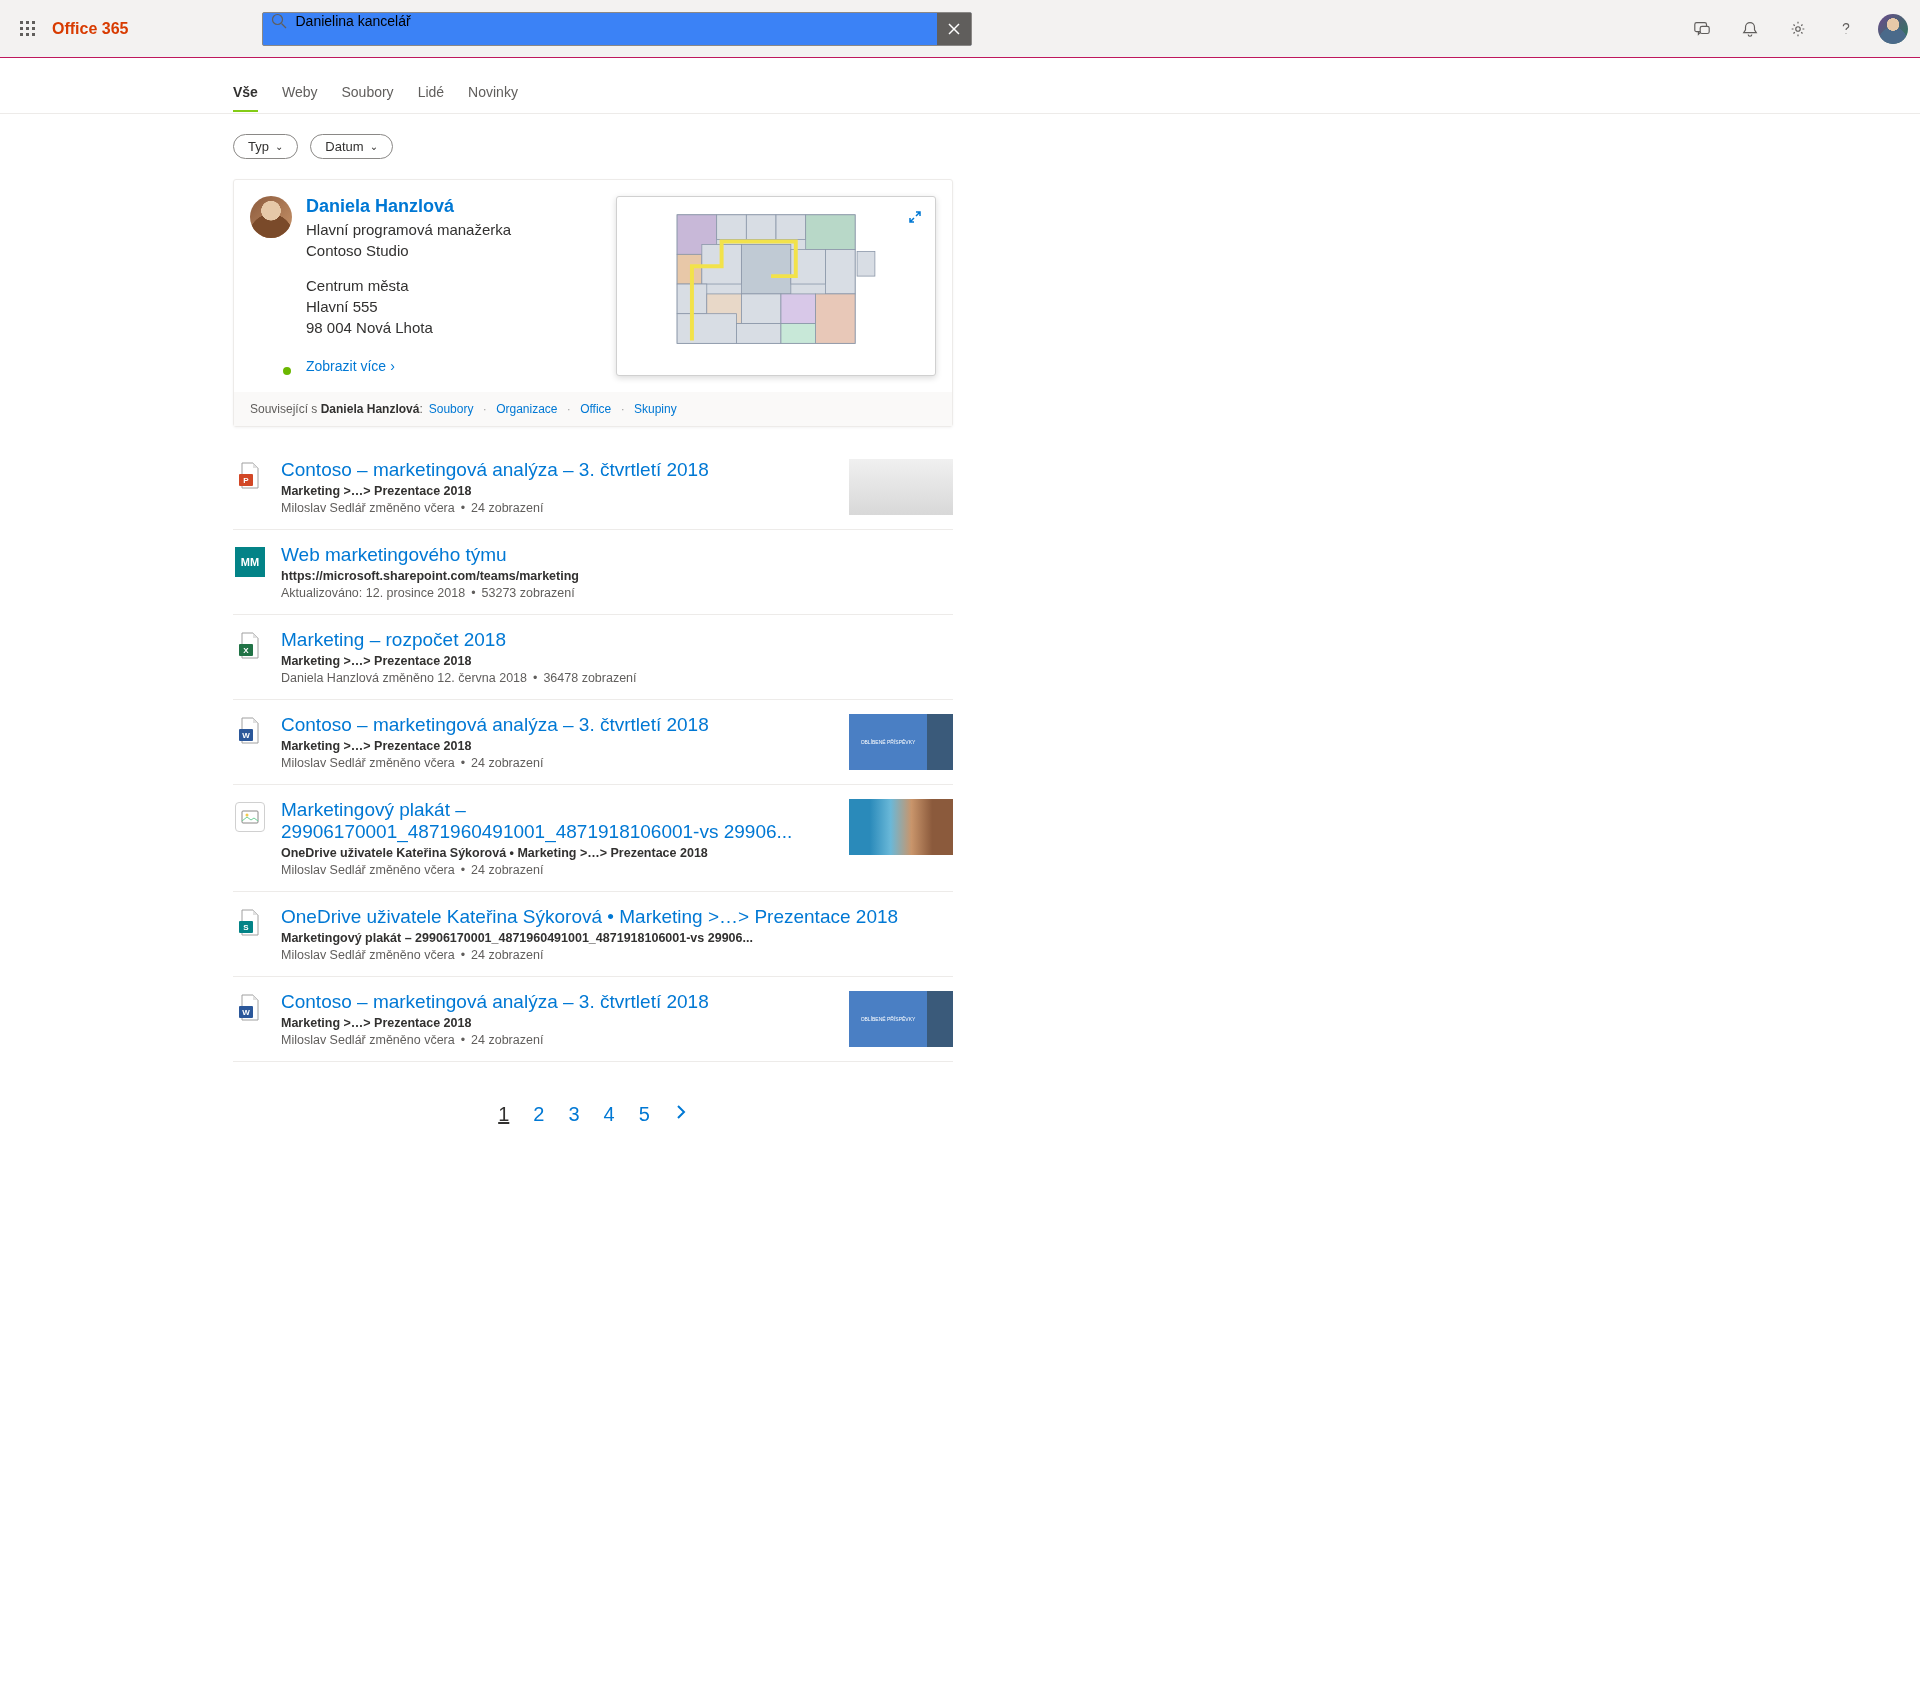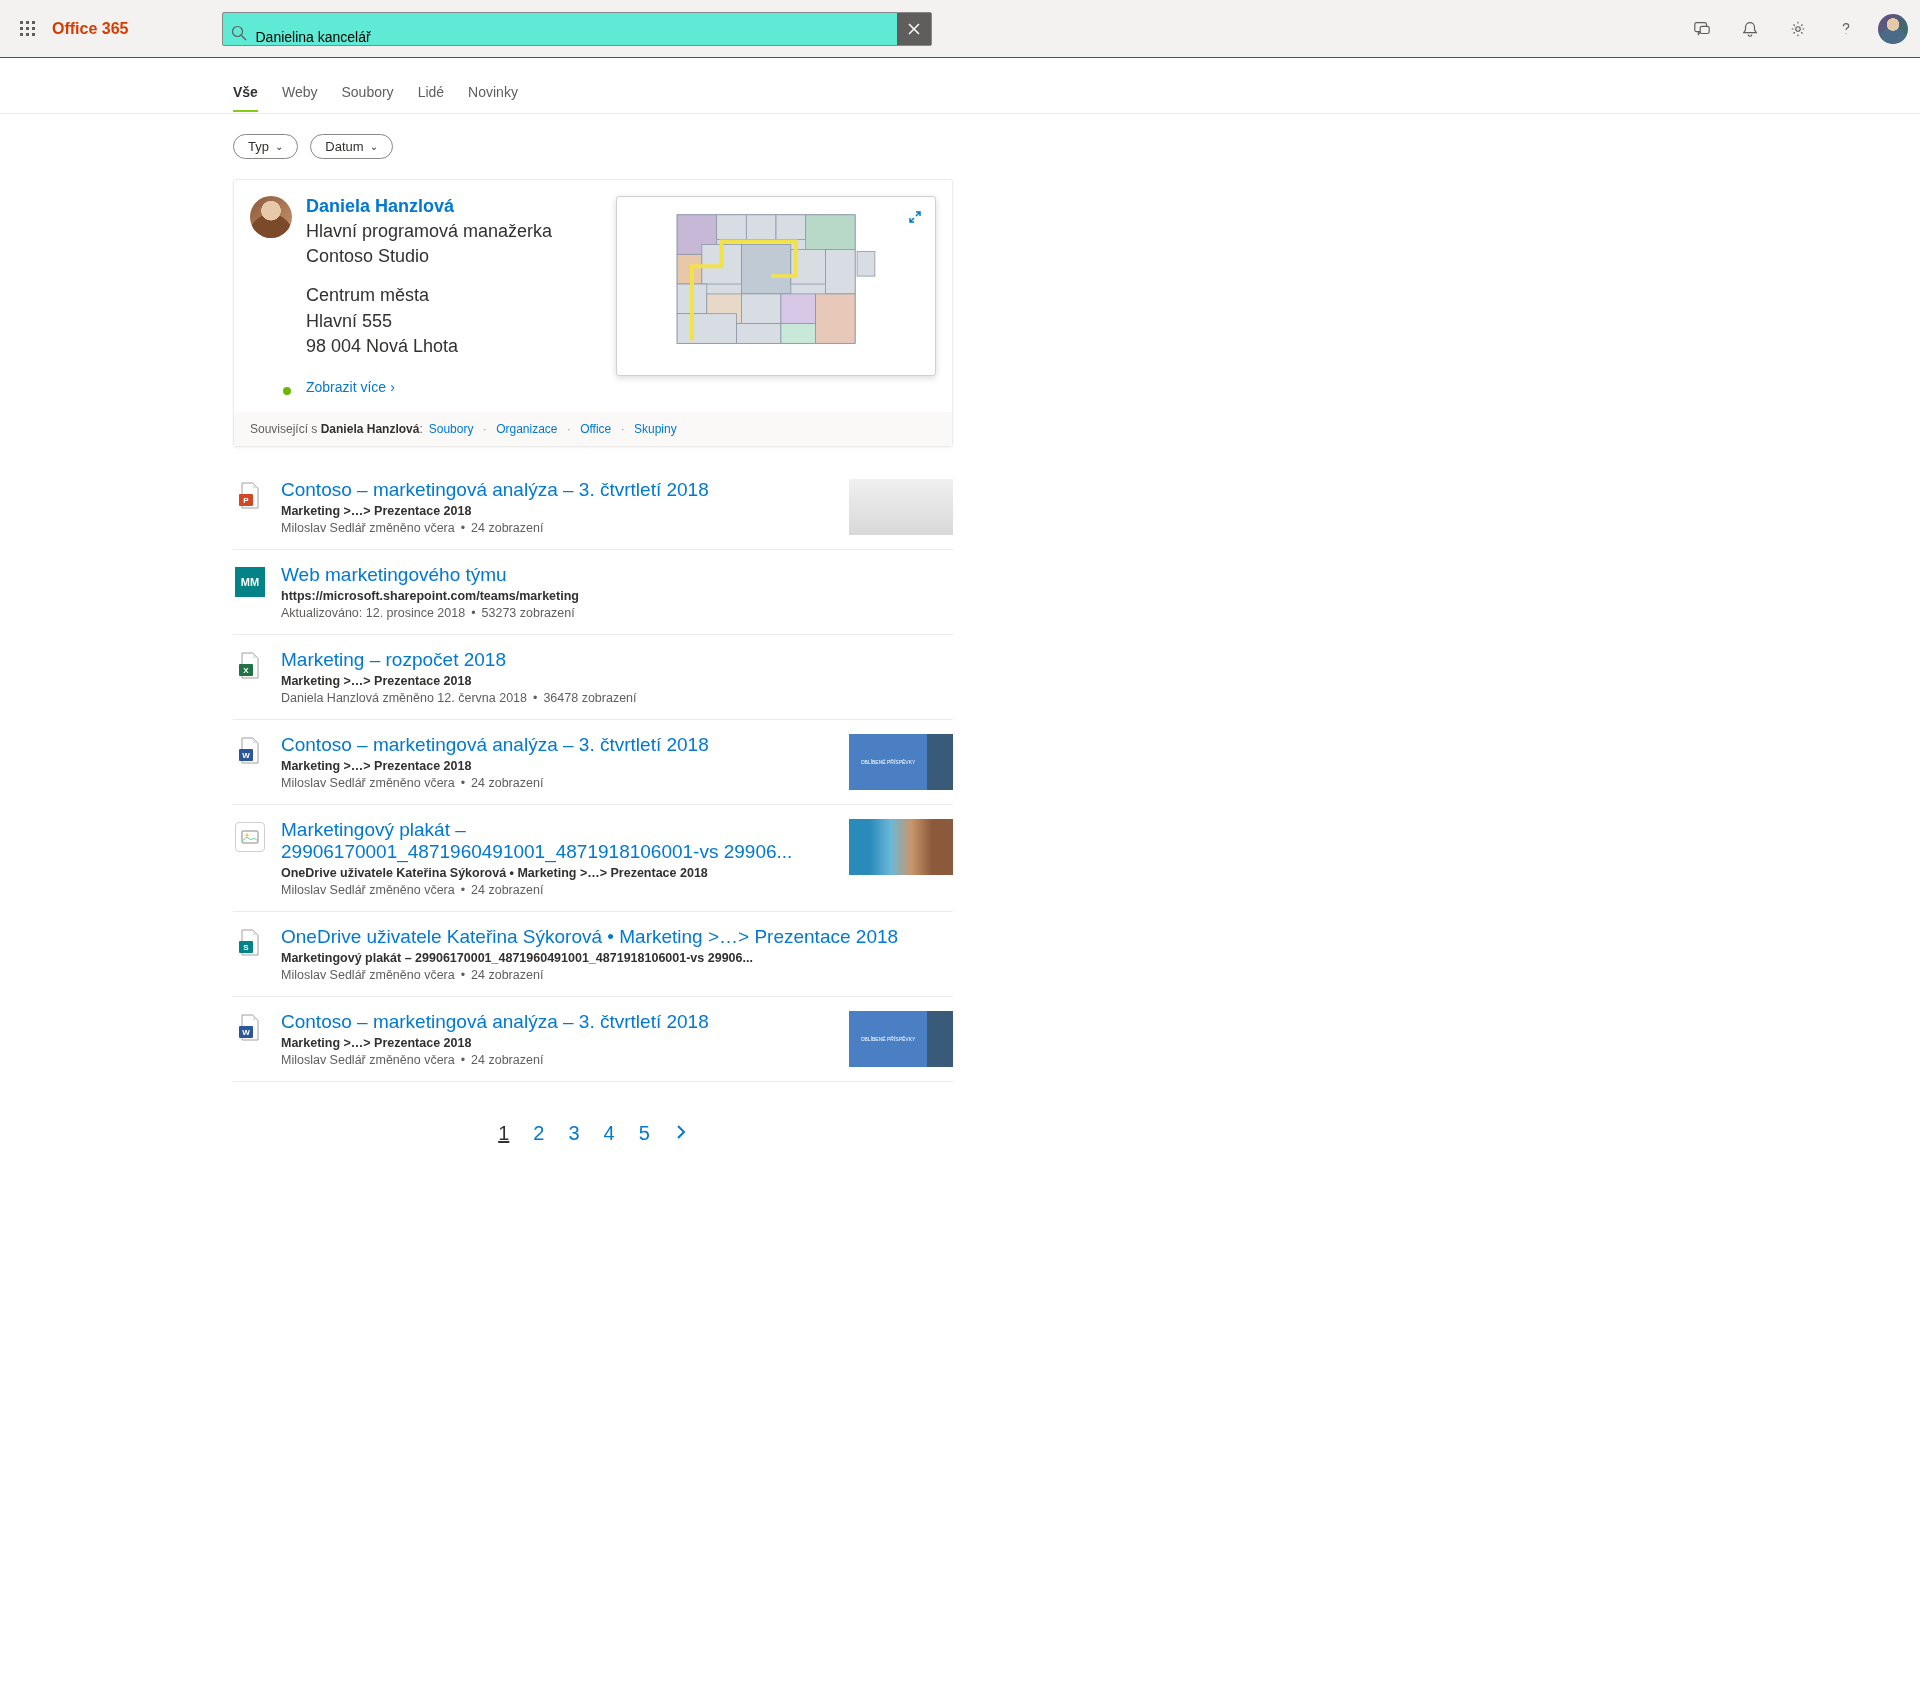--- a/index.html
+++ b/index.html
@@ -1,21 +1,21 @@
 <!DOCTYPE html>
 <html><head>
 <meta charset="utf-8">
 <style>
 * { margin:0; padding:0; box-sizing:border-box; font-family:"Segoe UI",sans-serif; }
 body { background:#fff; color:#323130; }
 .header { background:#f3f2f1; height:58px; display:flex; align-items:center; padding:7px 12px; border-bottom:1px solid #be185d; }
 .waffle { width:32px; height:32px; display:flex; align-items:center; justify-content:center; cursor:pointer; }
 .waffle svg { width:16px; height:16px; }
 .brand { color:#d83b01; font-size:16px; font-weight:600; margin-left:8px; margin-right:40px; }
-.searchbox { flex:0 0 710px; display:flex; align-items:flex-end; background:#5eead4; border:1px solid #8a8886; border-radius:2px; height:34px; margin-left:54px; }
+.searchbox { flex:0 0 710px; display:flex; align-items:flex-start; background:#3b82f6; border:1px solid #8a8886; border-radius:2px; height:34px; margin-left:94px; }
 .searchbox .sicon { padding:0 8px; color:#605e5c; }
 .searchbox input { flex:1; border:none; outline:none; font-size:14px; background:transparent; }
 .searchbox .clear { width:34px; height:32px; background:#605e5c; color:#fff; display:flex; align-items:center; justify-content:center; cursor:pointer; }
 .header-icons { margin-left:auto; display:flex; align-items:center; gap:16px; }
 .hicon { width:32px; height:32px; display:flex; align-items:center; justify-content:center; cursor:pointer; color:#605e5c; }
 .avatar { width:30px; height:30px; border-radius:50%; background:linear-gradient(135deg,#6b4a8c,#2a7a5a); position:relative; overflow:hidden; }
 .avatar::after { content:""; position:absolute; inset:0; background:radial-gradient(circle at 50% 35%,#e6c9a8 25%,transparent 26%),radial-gradient(circle at 50% 90%,#4a6a8a 45%,transparent 46%); }
 .content { max-width:720px; margin:0 0 0 233px; }
 .tabs { display:flex; gap:24px; margin-top:20px; border-bottom:1px solid transparent; }
 .tab { font-size:14px; color:#605e5c; padding:6px 0 10px; cursor:pointer; }
@@ -23,21 +23,21 @@
 .divider-full { border-bottom:1px solid #edebe9; margin-left:-233px; margin-right:-1000px; }
 .filters { display:flex; gap:12px; margin:20px 0;text-align:center; }
 .fbtn { border:1px solid #8a8886; border-radius:16px; padding:4px 14px; font-size:13px; color:#323130; background:#fff; cursor:pointer; display:flex; align-items:center; gap:6px; }
 .card { border:1px solid #edebe9; border-radius:3px; margin-bottom:18px; box-shadow:0 1px 3px rgba(0,0,0,0.05); }
 .card-body { display:flex; padding:16px; gap:14px; }
 .person-avatar { width:42px; height:42px; border-radius:50%; background:linear-gradient(135deg,#8b5a3c,#c9956b); position:relative; overflow:hidden; flex:none; }
 .person-avatar::after { content:""; position:absolute; inset:0; background:radial-gradient(circle at 50% 35%,#e6c9a8 28%,transparent 29%),radial-gradient(circle at 50% 95%,#7a4a2a 48%,transparent 49%); }
 .presence { position:absolute; right:-1px; bottom:-1px; width:12px; height:12px; border-radius:50%; background:#6bb700; border:2px solid #fff; z-index:2; }
 .person-info { flex:1; }
 .person-name { color:#0078d4; font-size:18px; font-weight:600; margin-bottom:2px; }
-.person-line { font-size:18px; color:#323130; line-height:1.4; }
+.person-line { font-size:15px; color:#323130; line-height:1.4; }
 .person-addr { margin-top:14px; }
 .show-more { color:#0078d4; font-size:14px; margin-top:20px; cursor:pointer; display:inline-flex; align-items:center; gap:4px; }
 .map-wrap { width:320px; height:180px; border:1px solid #d0d0d0; border-radius:3px; box-shadow:0 2px 6px rgba(0,0,0,0.15); position:relative; background:#fff; }
 .map-expand { position:absolute; top:8px; right:8px; width:24px; height:24px; display:flex; align-items:center; justify-content:center; cursor:pointer; color:#0078d4; }
 .map-svg { width:100%; height:100%; }
 .card-footer { background:#faf9f8; padding:10px 16px; font-size:12px; color:#605e5c; }
 .card-footer a { color:#0078d4; text-decoration:none; margin:0 6px; }
 .card-footer b { color:#323130; font-weight:600; }
 .result { display:flex; padding:14px 0; border-bottom:1px solid #edebe9; gap:14px; }
 .ricon { width:34px; display:flex; justify-content:center; padding-top:3px; }

